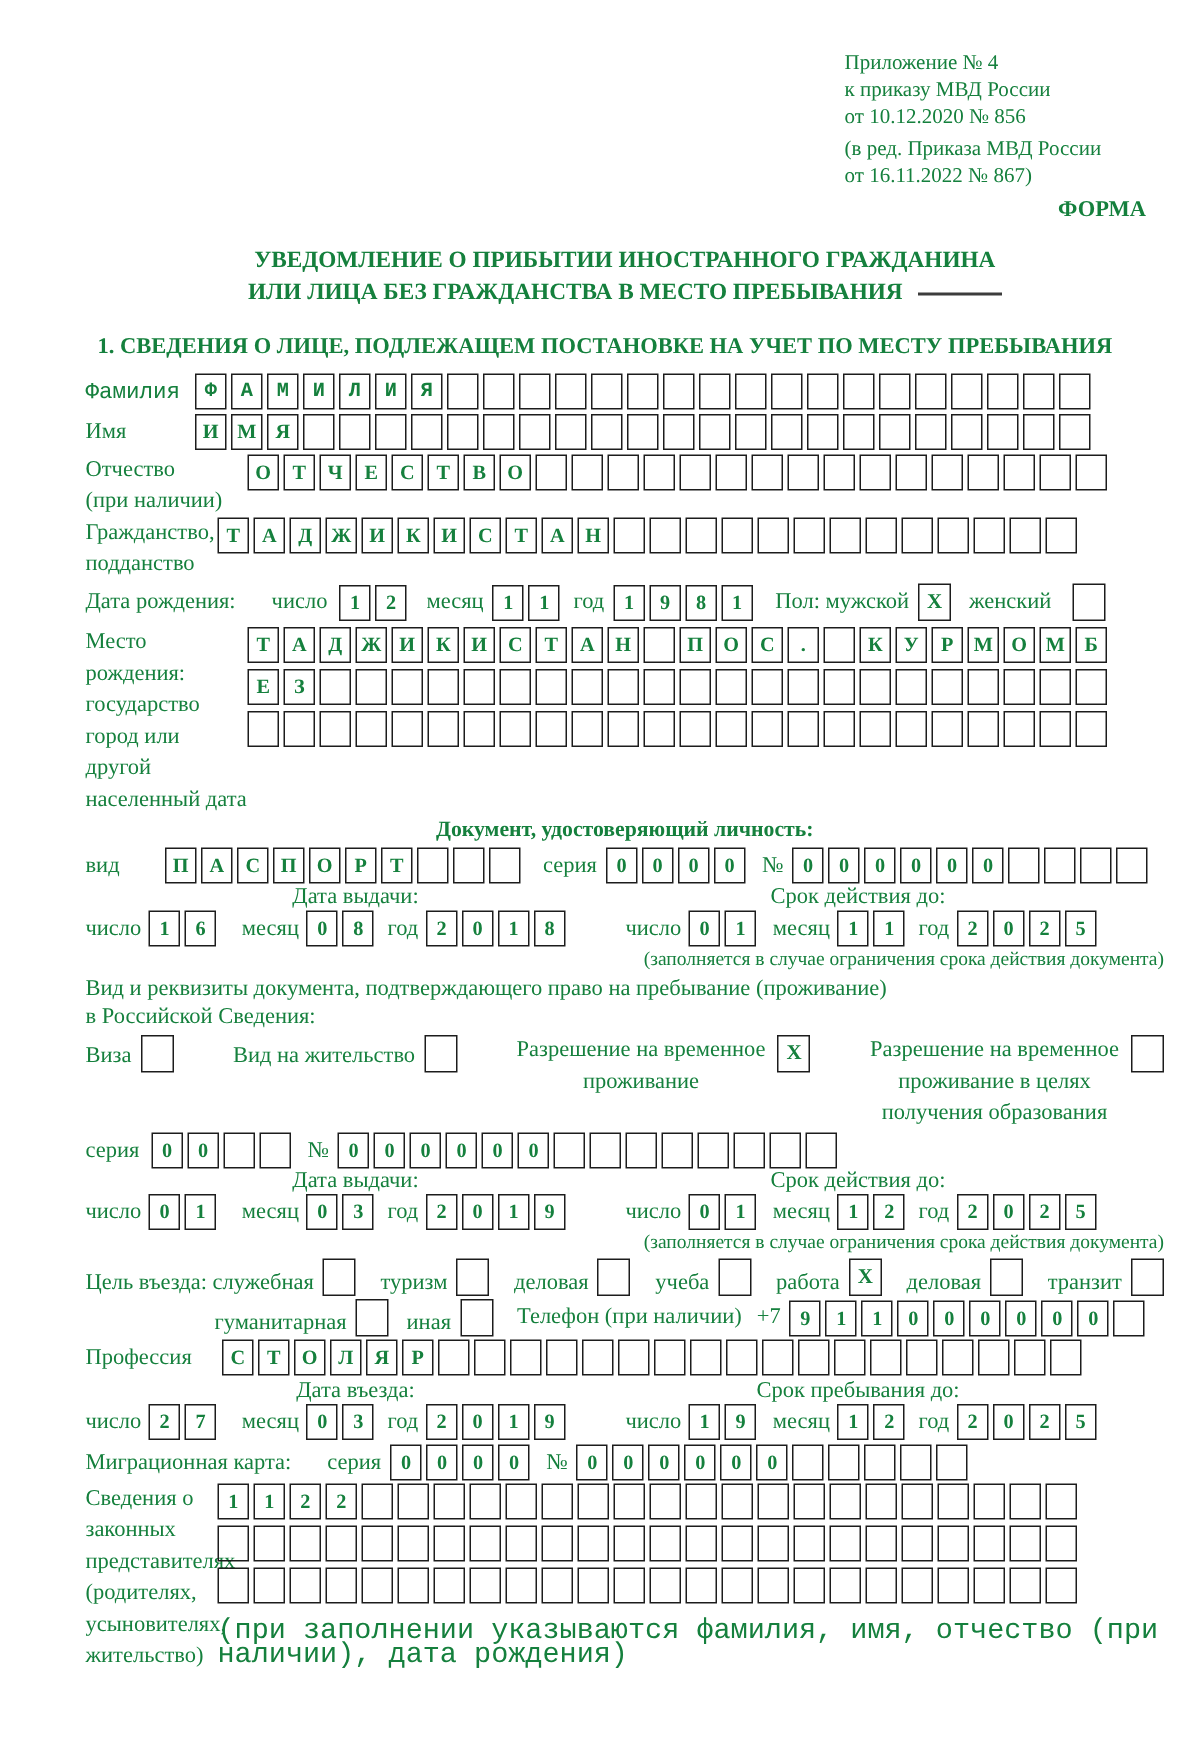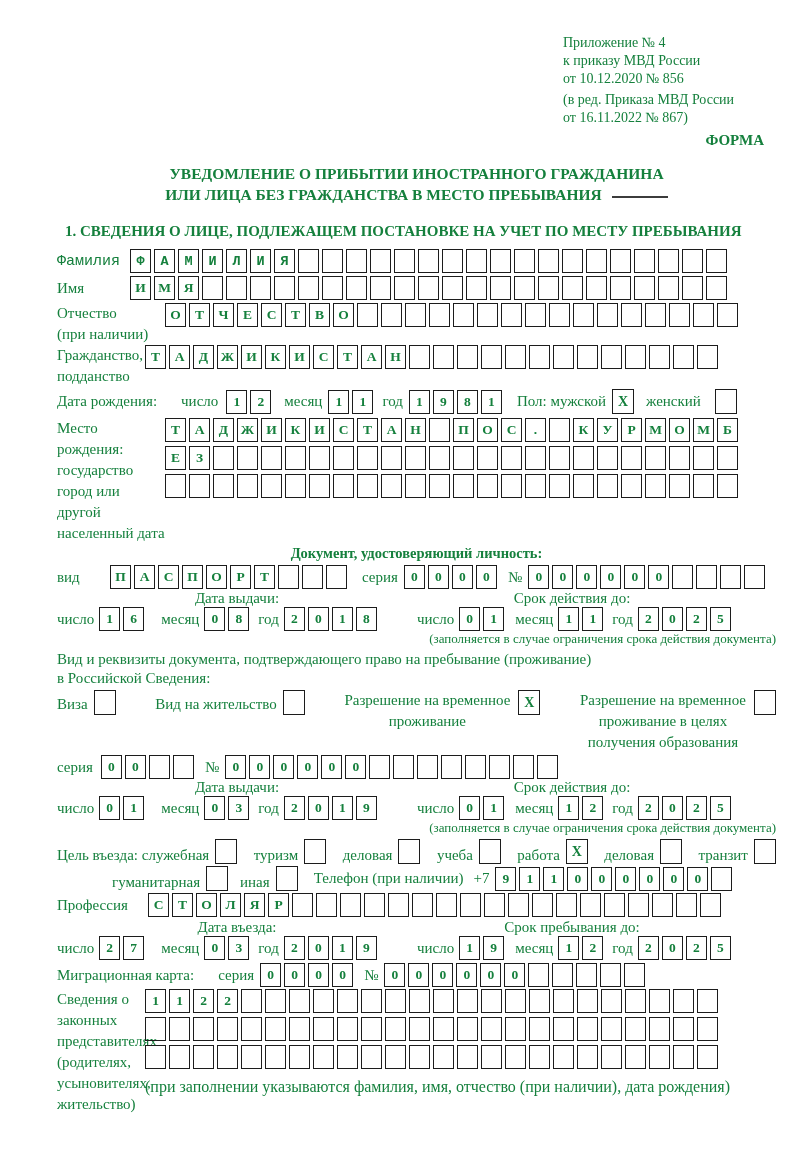--- a/index.html
+++ b/index.html
@@ -42,22 +42,22 @@
   .dgroup{display:flex;align-items:center;flex:none;}
   .dgl{width:360px;}
   .dlbl{flex:none;margin-right:5px;}
   .note-right{text-align:right;font-size:13px;line-height:15px;}
   .para{line-height:19px;}
   .perm-row{display:flex;align-items:flex-start;justify-content:space-between;margin-top:2px;line-height:21px;}
   .pair{display:flex;align-items:flex-end;gap:6px;}
   .pair-top{display:flex;align-items:flex-start;gap:8px;}
   .ctext{text-align:center;line-height:21px;}
   .purpose-row{display:flex;align-items:center;justify-content:space-between;margin-top:4px;}
-  .human-row{display:flex;align-items:center;margin-top:2px;margin-left:55px;}
-  .rep-note{text-align:center;font-size:16px;margin-top:6px;line-height:16px;}
+  .human-row{display:flex;align-items:center;margin-top:2px;margin-left:86px;}
+  .rep-note{text-align:left;font-size:19px;margin-top:6px;line-height:16px;font-family:Liberation Mono, monospace;}
   .cellrows{display:flex;flex-direction:column;}
   .cellrows>.cells{margin-bottom:4px;}
 </style>
 </head>
 <body>
 
 <div class="page">
 
   <div class="annex">
     <div>Приложение № 4</div>

